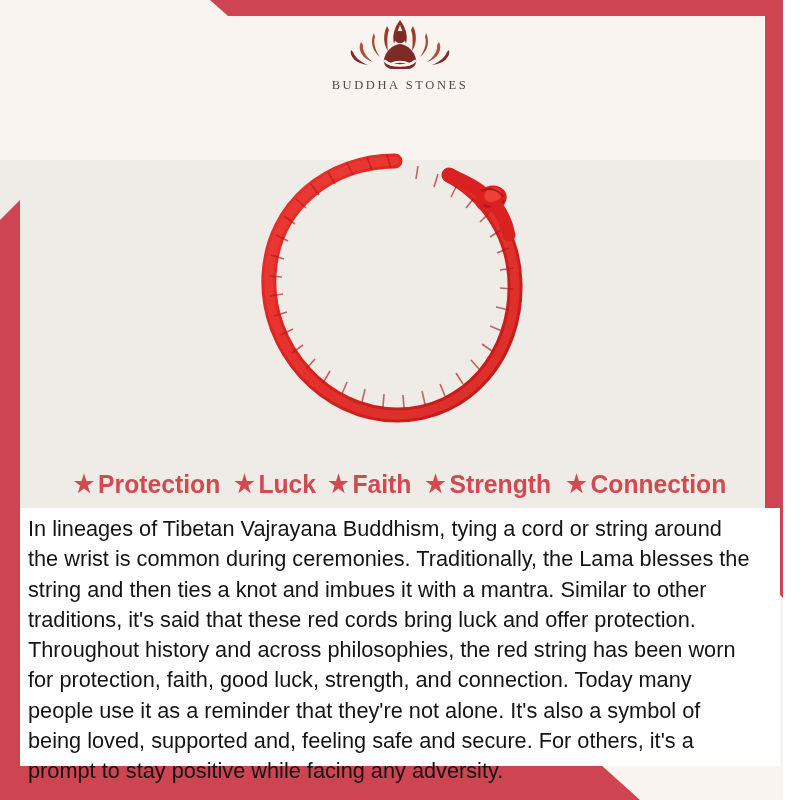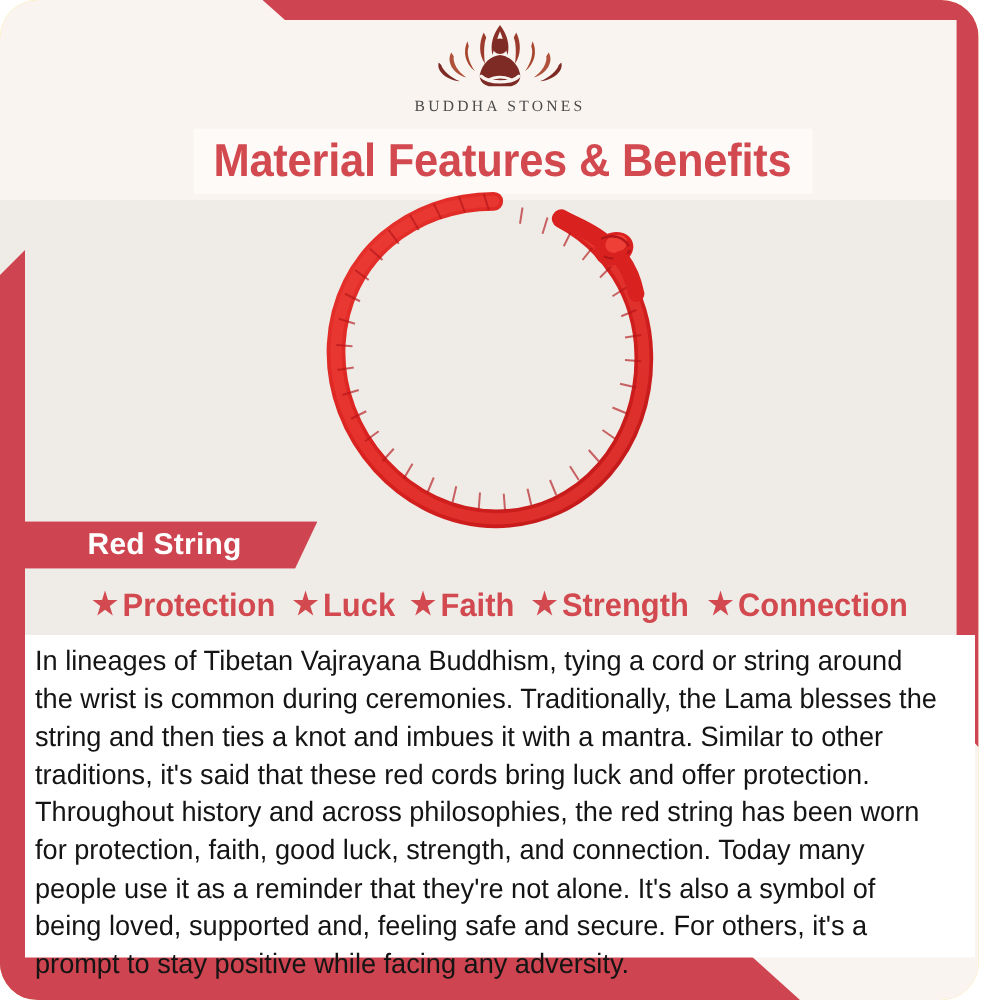--- a/index.html
+++ b/index.html
@@ -5,23 +5,22 @@
   html, body {
     margin: 0;
     padding: 0;
     background: #ffffff;
   }
   #page {
     position: relative;
     width: 783px;
     height: 800px;
     overflow: hidden;
-    background: #fde047;
+    background: #fef9c3;
     font-family: "Liberation Sans", sans-serif;
-    border-radius: 30px;
   }
 
   
   .bg-top {
     position: absolute;
     left: 0; top: 0;
     width: 800px; height: 160px;
     background: #f9f4f0;
   }
   .bg-mid {
@@ -218,23 +217,20 @@
           <circle cx="65" cy="23" r="6.2" fill="#7e2b25"></circle>
           <path d="M65 30 C57 31 51 37 49 45 C48 50 51 54 56 55 L74 55 C79 54 82 50 81 45 C79 37 73 31 65 30 Z" fill="#7e2b25"></path>
           <path d="M50 47 C56 53 74 53 80 47" stroke="#f9f4f0" stroke-width="2.6" fill="none"></path>
           <path d="M56 50 C61 47 69 47 74 50" stroke="#f9f4f0" stroke-width="2.2" fill="none"></path>
         </g>
       </svg>
     </span>
     <span class="logo-word">BUDDHA STONES</span>
   </div>
 
-  <div class="title-band">
-    <span class="title-text">Material Features &amp; Benefits</span>
-  </div>
 
   <div class="product-area">
     <svg class="bracelet-svg" viewBox="0 0 330 300" xmlns="http://www.w3.org/2000/svg">
       <defs>
         <linearGradient id="cord" x1="0" y1="0" x2="1" y2="1">
           <stop offset="0%" stop-color="#e8342e"></stop>
           <stop offset="45%" stop-color="#d9221f"></stop>
           <stop offset="100%" stop-color="#c0191a"></stop>
         </linearGradient>
       </defs>
@@ -282,23 +278,20 @@
         <path d="M214 32 C228 38 240 44 247 50" stroke="#d9221f" stroke-width="14" stroke-linecap="round"></path>
         <ellipse cx="256" cy="56" rx="16" ry="13" fill="#d9221f" stroke="none" transform="rotate(-20 256 56)"></ellipse>
         <ellipse cx="258" cy="52" rx="9" ry="7" fill="#ef4038" stroke="none" transform="rotate(-20 258 52)"></ellipse>
         <path d="M246 48 C254 44 264 46 268 54" stroke="#b2161a" stroke-width="2" fill="none"></path>
         <path d="M248 62 C256 66 266 63 269 57" stroke="#b2161a" stroke-width="2" fill="none"></path>
         <path d="M262 64 C268 72 272 82 274 92" stroke="#d9221f" stroke-width="13" stroke-linecap="round"></path>
       </g>
     </svg>
   </div>
 
-  <div class="name-banner">
-    <span class="name-banner-text">Red String</span>
-  </div>
 
   <div class="benefits">
     <span class="benefit">
       <span class="star">★</span>
       <span>Protection</span>
     </span>
     <span class="benefit">
       <span class="star">★</span>
       <span>Luck</span>
     </span>

